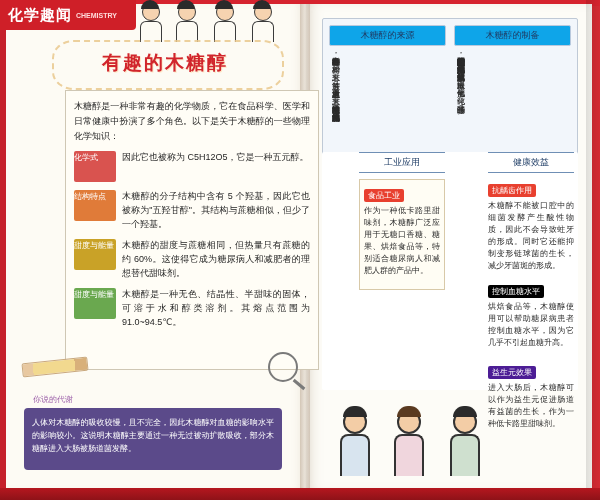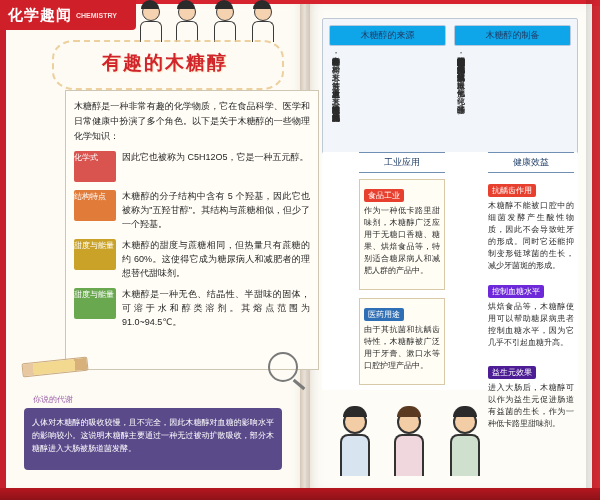--- a/index.html
+++ b/index.html
@@ -124,21 +124,21 @@
     color:#1f3d66;font-size:9px;text-align:center;padding:3px 0;margin-bottom:6px;
   }
   .bcols{display:flex;gap:10px;padding:0 4px;}
   .bcol{flex:1;padding-left:33px;}
   .subtag{
     display:inline-block;background:#e8402f;color:#fff;font-size:8px;
     padding:1px 4px;border-radius:2px;margin-bottom:3px;
   }
   .subtag.g{background:#4c1d95;margin-top:9px;}
   .subtag.b{background:#2f6fb5;}
-  .subtag.o{background:#6d28d9;}
+  .subtag.o{background:#000000;}
   .bp{font-size:8px;line-height:12px;color:#2b2b2b;text-align:justify;margin-bottom:8px;}
   .bbox{border:1px solid #d8c9a8;background:#fffdf4;padding:4px;margin-bottom:8px;}
   
   .kids-bottom{position:absolute;left:340px;top:398px;width:180px;height:78px;}
   .kb{position:absolute;bottom:0;text-align:center;}
   .kb .h{width:20px;height:20px;border-radius:50%;background:#f3cda6;border:2px solid #333;margin:0 auto;}
   .kb .hr{position:absolute;left:50%;transform:translateX(-50%);top:-4px;width:24px;height:11px;border-radius:12px 12px 0 0;}
   .kb .bd{width:26px;height:40px;border:2px solid #333;border-bottom:none;border-radius:8px 8px 0 0;margin:0 auto;}
   .page-edge{
     position:absolute;left:0;bottom:0;width:600px;height:12px;
@@ -245,24 +245,20 @@
 
   <div class="rpanel bottom">
     <div class="bcols">
 
       <div class="bcol">
         <div class="sec-head">工业应用</div>
         <div class="bbox">
           <span class="subtag">食品工业</span>
           <div class="bp">作为一种低卡路里甜味剂，木糖醇广泛应用于无糖口香糖、糖果、烘焙食品等，特别适合糖尿病人和减肥人群的产品中。</div>
         </div>
-        <div class="bbox">
-          <span class="subtag b">医药用途</span>
-          <div class="bp">由于其抗菌和抗龋齿特性，木糖醇被广泛用于牙膏、漱口水等口腔护理产品中。</div>
-        </div>
       </div>
 
       <div class="bcol">
         <div class="sec-head">健康效益</div>
         <div>
           <span class="subtag">抗龋齿作用</span>
           <div class="bp">木糖醇不能被口腔中的细菌发酵产生酸性物质，因此不会导致蛀牙的形成。同时它还能抑制变形链球菌的生长，减少牙菌斑的形成。</div>
         </div>
         <div>
           <span class="subtag o">控制血糖水平</span>

